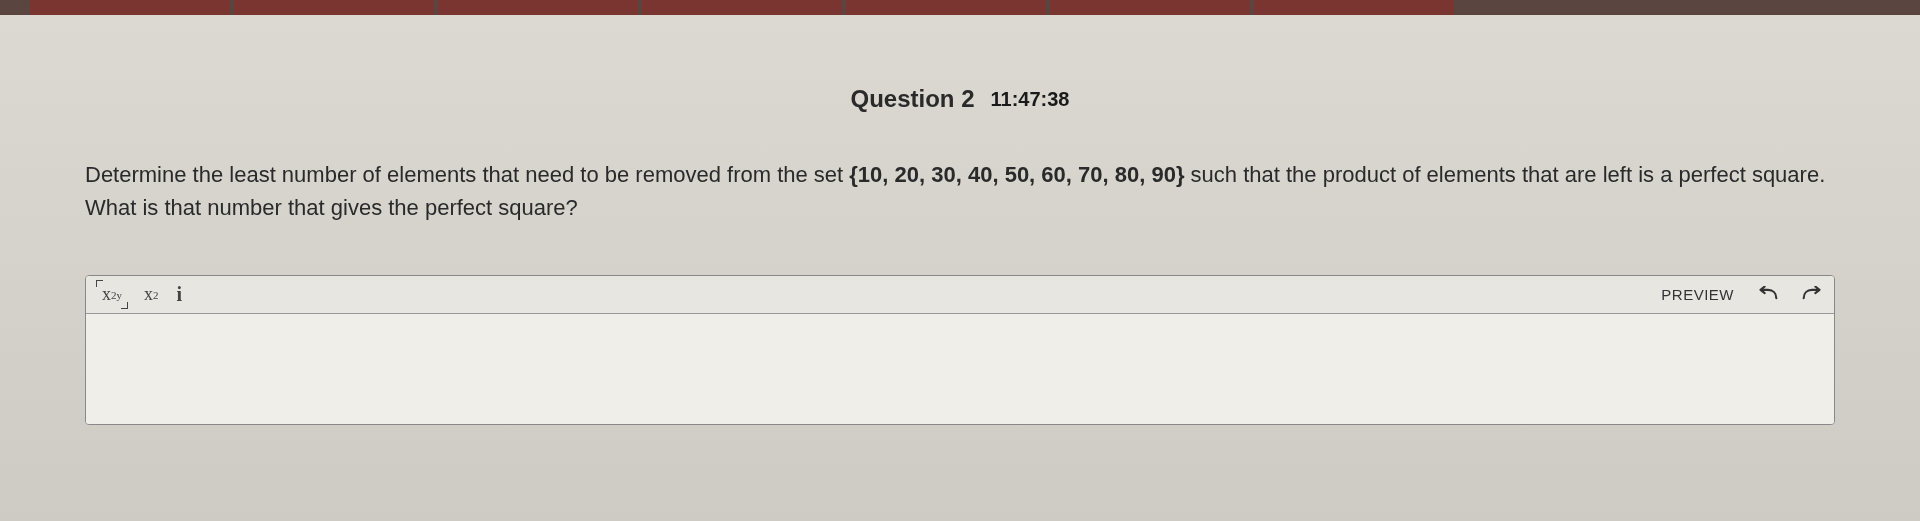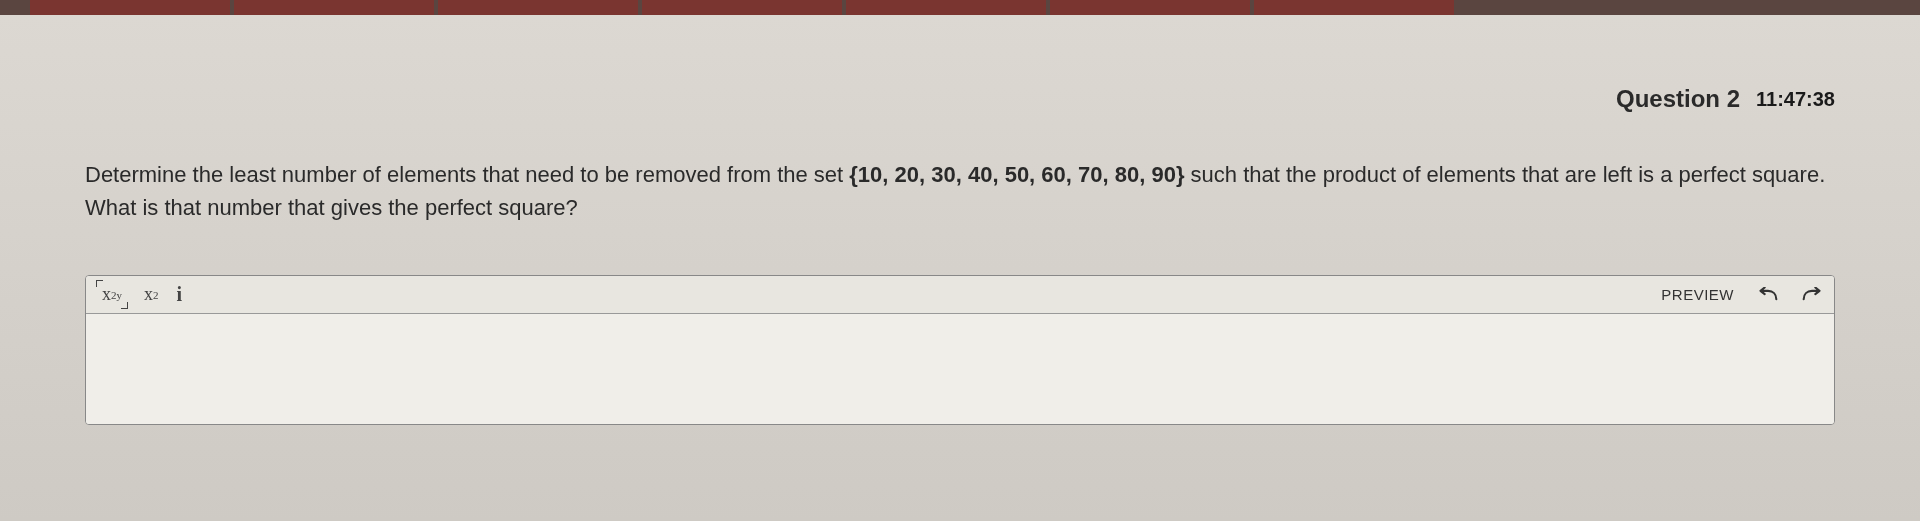--- a/index.html
+++ b/index.html
@@ -33,21 +33,21 @@
     }
     
     .content-area {
       padding: 70px 85px 30px 85px;
       background: linear-gradient(180deg, #dcd8d2 0%, #cecac4 100%);
       min-height: 506px;
     }
     
     .question-header {
       display: flex;
-      justify-content: flex-end;
+      justify-content: center;
       align-items: center;
       margin-bottom: 45px;
     }
     
     .question-title {
       font-size: 24px;
       font-weight: bold;
       color: #2a2a2a;
     }
     
@@ -86,21 +86,21 @@
     }
     
     .toolbar-left {
       display: flex;
       align-items: center;
       gap: 18px;
     }
     
     .toolbar-right {
       display: flex;
-      align-items: flex-end;
+      align-items: flex-start;
       gap: 24px;
     }
     
     .tool-btn {
       color: #444;
       font-size: 18px;
       cursor: pointer;
       display: flex;
       align-items: center;
       font-family: 'Times New Roman', serif;

